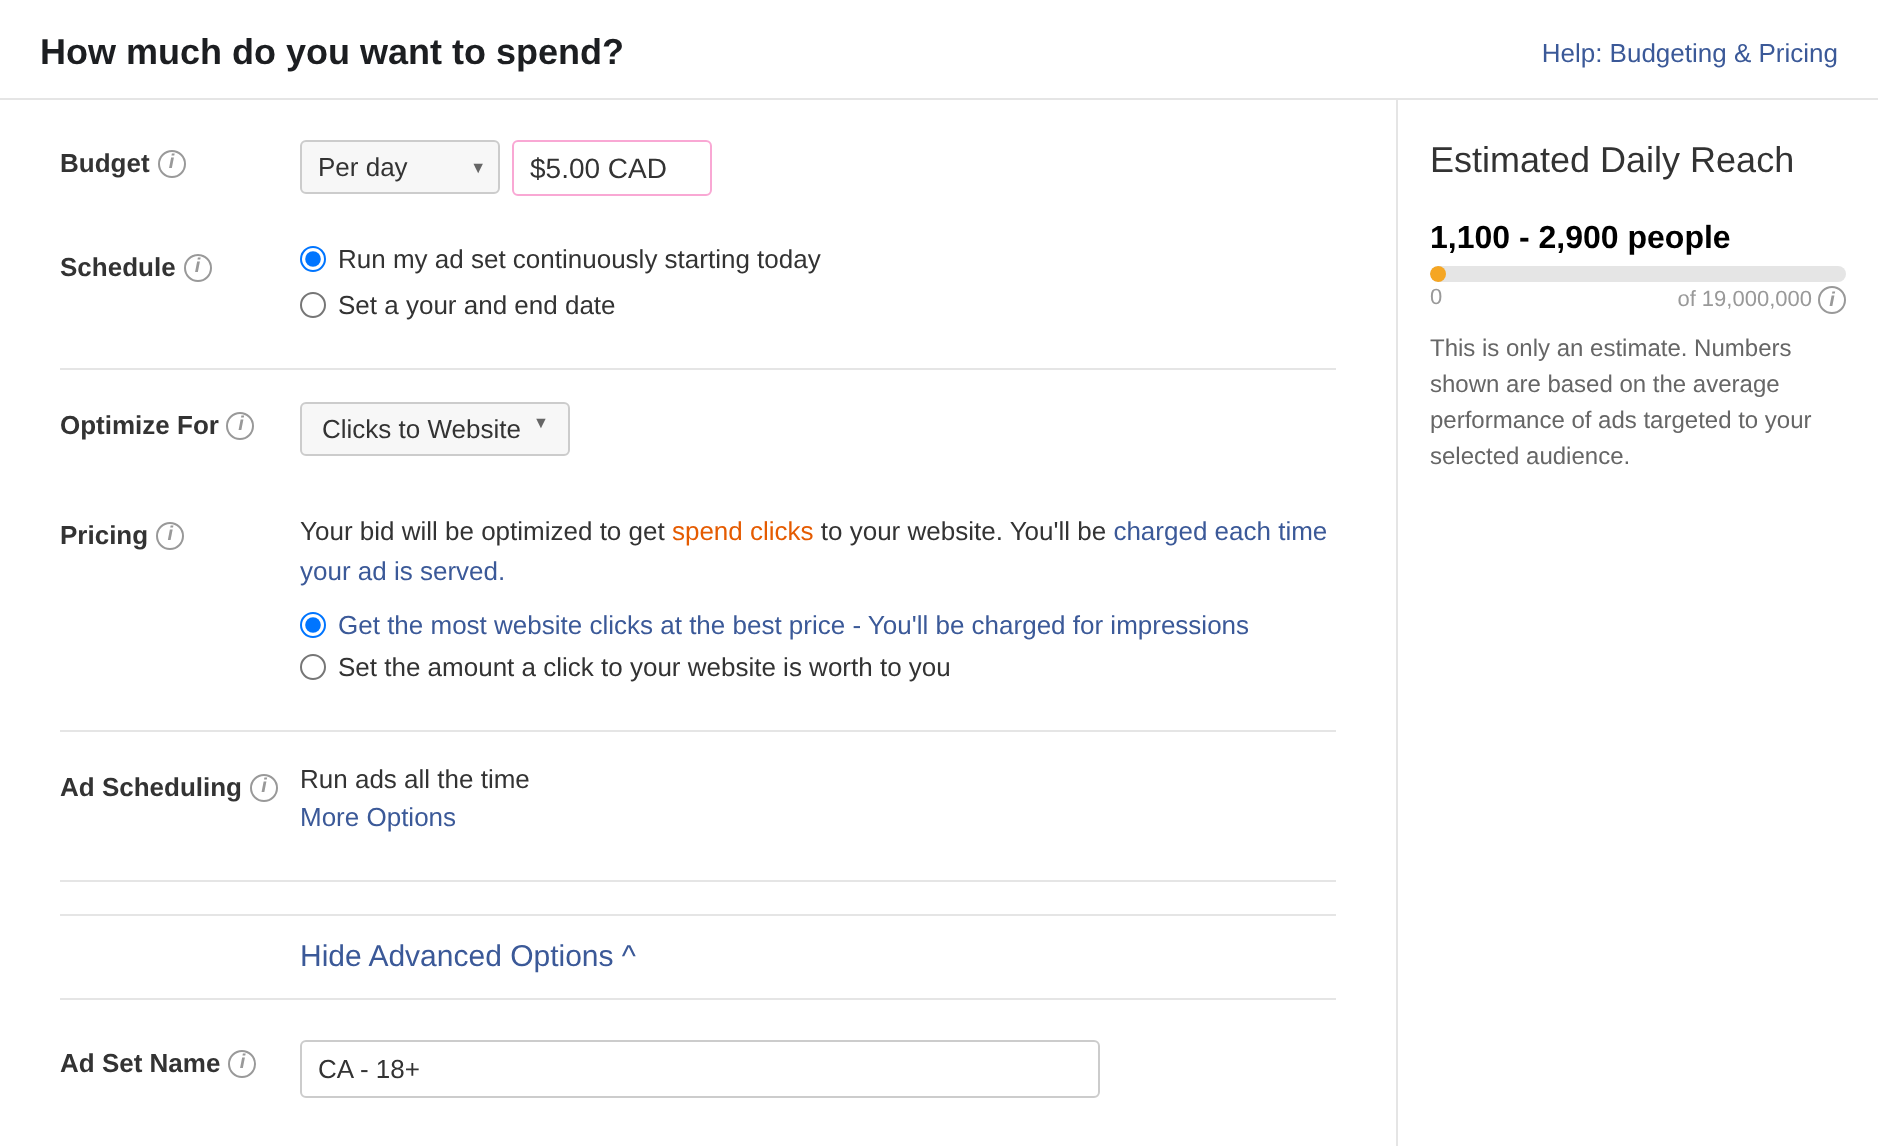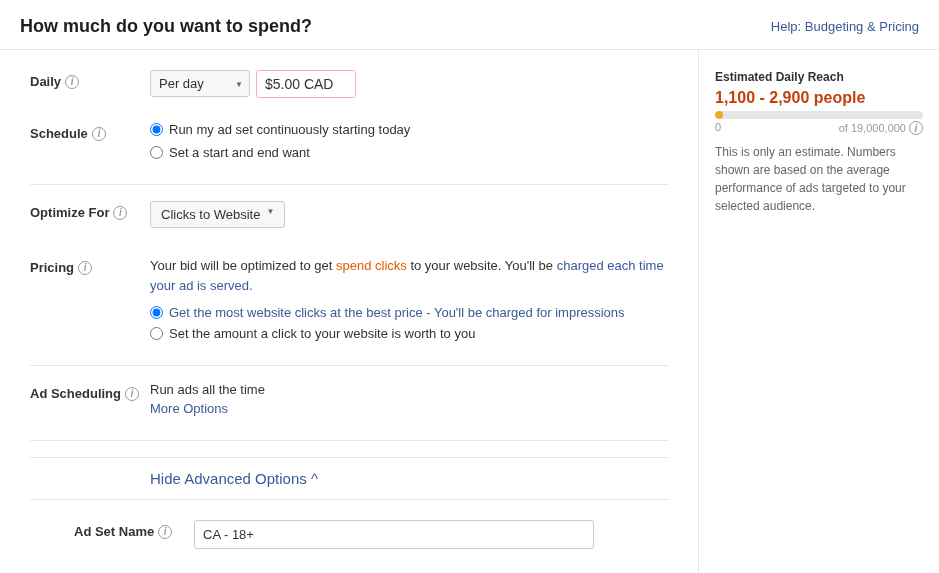--- a/index.html
+++ b/index.html
@@ -199,41 +199,40 @@
       text-decoration: none;
       font-size: 15px;
     }
     .advanced-section {
       padding: 12px 0;
       border-top: 1px solid #e5e5e5;
       border-bottom: 1px solid #e5e5e5;
     }
     .ad-set-section {
       padding: 20px 0;
-      margin-left: 44px;
     }
     .ad-set-input {
       padding: 6px 8px;
       border: 1px solid #ccc;
       border-radius: 3px;
       font-size: 13px;
       width: 400px;
       color: #333;
     }
     
     .reach-title {
-      font-size: 12px;
-      font-weight: bold;
-      color: #333;
-      margin-bottom: 5px;
+      font-size: 18px;
+      font-weight: normal;
+      color: #333;
+      margin-bottom: 20px;
     }
     .reach-range {
       font-size: 16px;
       font-weight: bold;
-      color: #c2410c;
+      color: #000000;
       margin-bottom: 4px;
     }
     .reach-bar-container {
       position: relative;
       margin-bottom: 4px;
     }
     .reach-bar-track {
       width: 100%;
       height: 8px;
       background: #e5e5e5;
@@ -274,21 +273,21 @@
   <div class="page-header">
     <h1 class="page-title">How much do you want to spend?</h1>
     <a class="help-link">Help: Budgeting &amp; Pricing</a>
   </div>
 
   <div class="main-content">
     <div class="left-panel">
 
       <div class="form-row">
         <div class="form-label">
-          <span>Daily</span>
+          <span>Budget</span>
           <span class="info-icon">i</span>
         </div>
         <div class="form-content budget-controls">
           <div class="select-wrapper">
             <select class="select-dropdown">
               <option>Per day</option>
               <option>Per week</option>
               <option>Per lifetime</option>
             </select>
           </div>
@@ -302,21 +301,21 @@
           <span class="info-icon">i</span>
         </div>
         <div class="form-content">
           <div class="radio-group">
             <label class="radio-item">
               <input type="radio" name="schedule" checked="" style="">
               <span>Run my ad set continuously starting today</span>
             </label>
             <label class="radio-item">
               <input type="radio" name="schedule" style="">
-              <span>Set a start and end want</span>
+              <span>Set a your and end date</span>
             </label>
           </div>
         </div>
       </div>
 
       <hr class="divider">
 
       <div class="form-row">
         <div class="form-label">
           <span>Optimize For</span>

